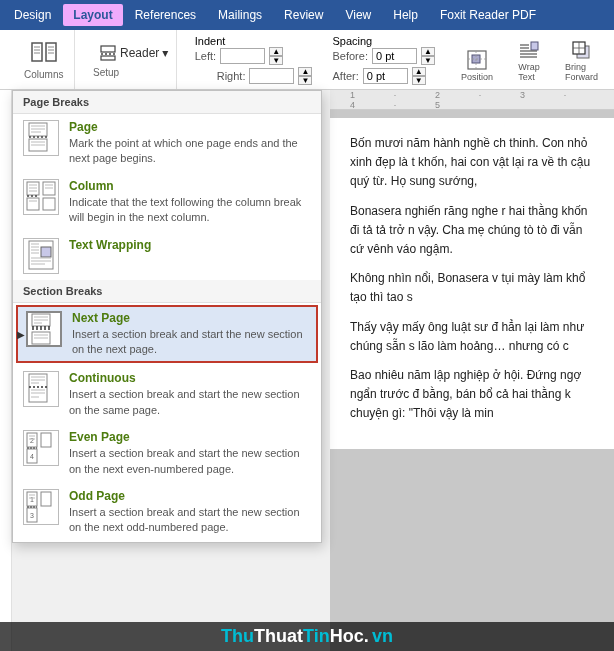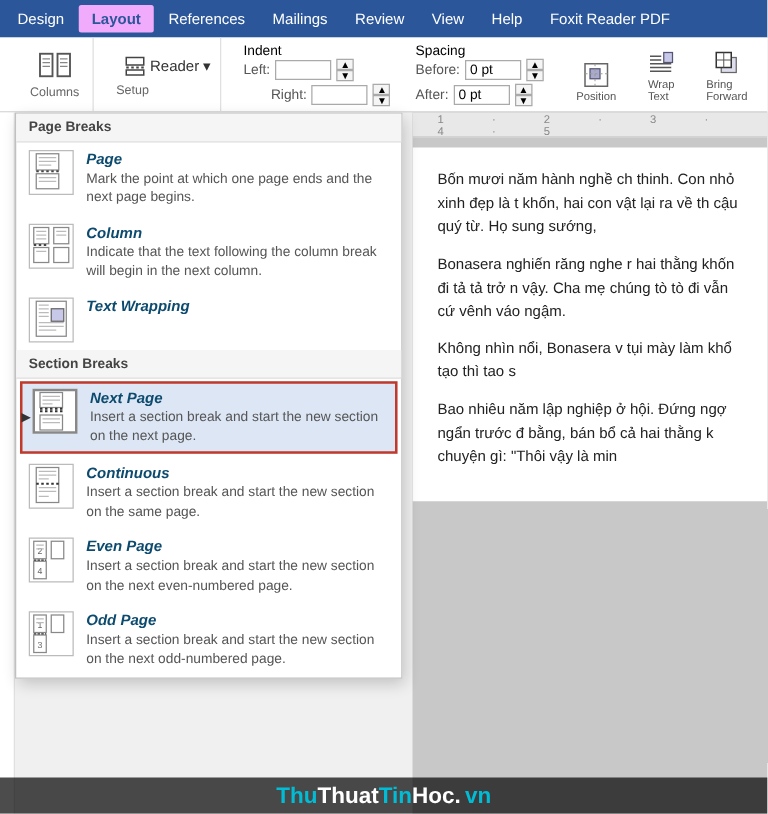--- a/index.html
+++ b/index.html
@@ -147,23 +147,22 @@
       align-items: center;
       justify-content: center;
       overflow: hidden;
     }
     .menu-item-text {
       flex: 1;
     }
     .menu-item-title {
       font-size: 12px;
       font-weight: bold;
-      color: #0c4a6e;
+      color: #4d7c0f;
       margin-bottom: 2px;
-      font-style: italic;
     }
     .menu-item-desc {
       font-size: 11px;
       color: #555;
       line-height: 1.4;
     }
     .arrow-indicator {
       position: absolute;
       left: -1px;
       top: 50%;
@@ -516,19 +515,20 @@
 </div>
 
 <div class="doc-area">
   <div class="ruler">
     <span style="letter-spacing:18px;font-size:9px;color:#888;">1 · 2 · 3 · 4 · 5</span>
   </div>
   <div class="doc-page">
     <p>Bốn mươi năm hành nghề ch thinh. Con nhỏ xinh đẹp là t khốn, hai con vật lại ra về th cậu quý từ. Họ sung sướng,</p>
     <p>Bonasera nghiến răng nghe r hai thằng khốn đi tả tả trở n vậy. Cha mẹ chúng tò tò đi vẫn cứ vênh váo ngậm.</p>
     <p>Không nhìn nổi, Bonasera v tụi mày làm khổ tạo thì tao s</p>
+    <p>Thấy vậy mấy ông luật sư đ hẳn lại làm như chúng sẵn s lão làm hoảng… nhưng có c</p>
     <p>Bao nhiêu năm lập nghiệp ở hội. Đứng ngợ ngẩn trước đ bằng, bán bổ cả hai thằng k chuyện gì: "Thôi vậy là min</p>
   </div>
 </div>
 
 <div class="watermark">
   <span class="thu">Thu</span><span class="thuat">Thuat</span><span class="tin">Tin</span><span class="hoc">Hoc</span><span class="dot">.</span> <span class="vn">vn</span>
 </div>
 
 </body></html>

